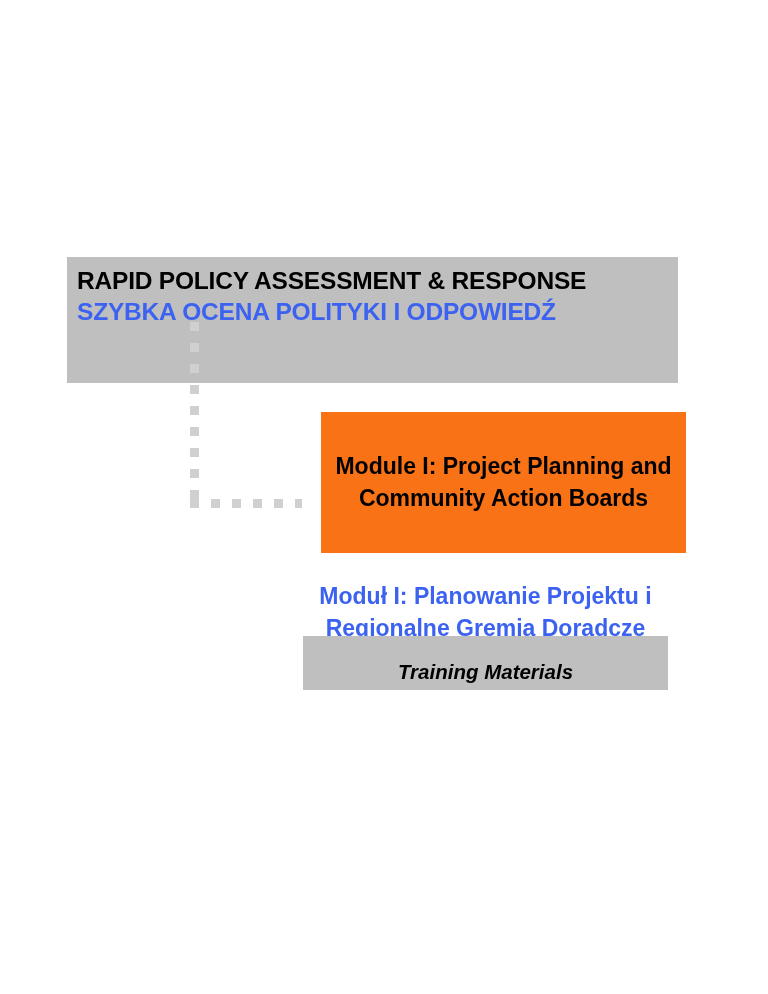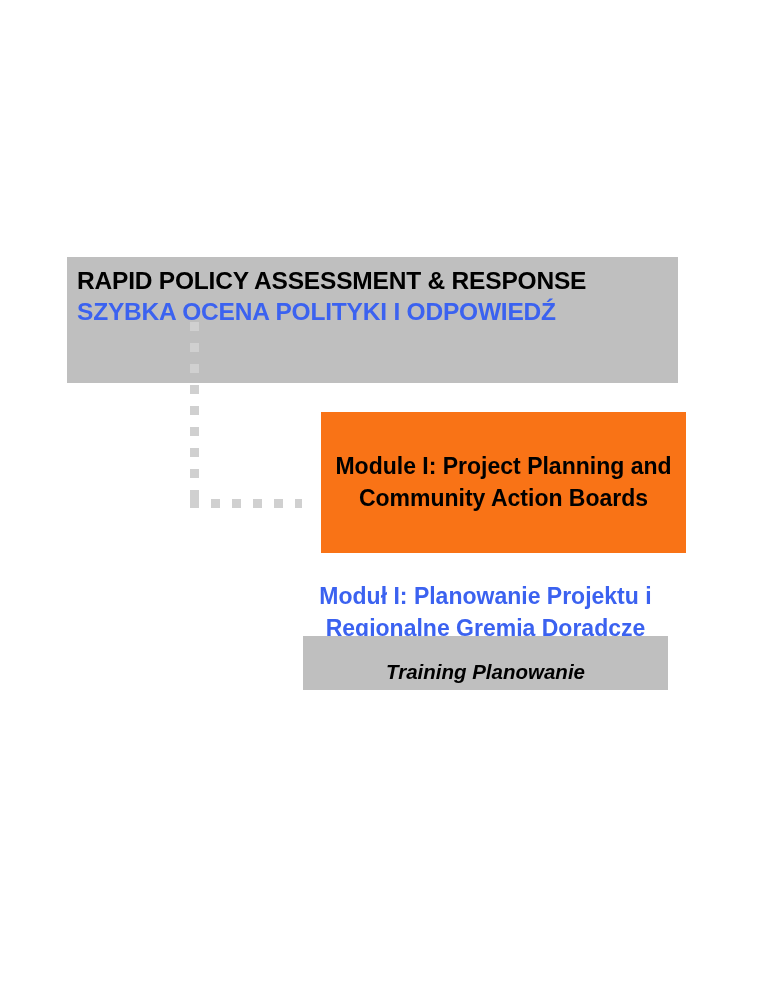--- a/index.html
+++ b/index.html
@@ -164,16 +164,16 @@
 
   <div class="connector-vert"></div>
   <div class="connector-horiz"></div>
 
   <div class="module-band">
     <div class="module-en">Module I: Project Planning and Community Action Boards</div>
   </div>
   <div class="module-pl">Moduł I: Planowanie Projektu i Regionalne Gremia Doradcze</div>
 
   <div class="training-band">
-    <div class="training-en">Training Planowanie</div>
+    <div class="training-en">Training Materials</div>
   </div>
 
 </div>
 
 </body></html>

